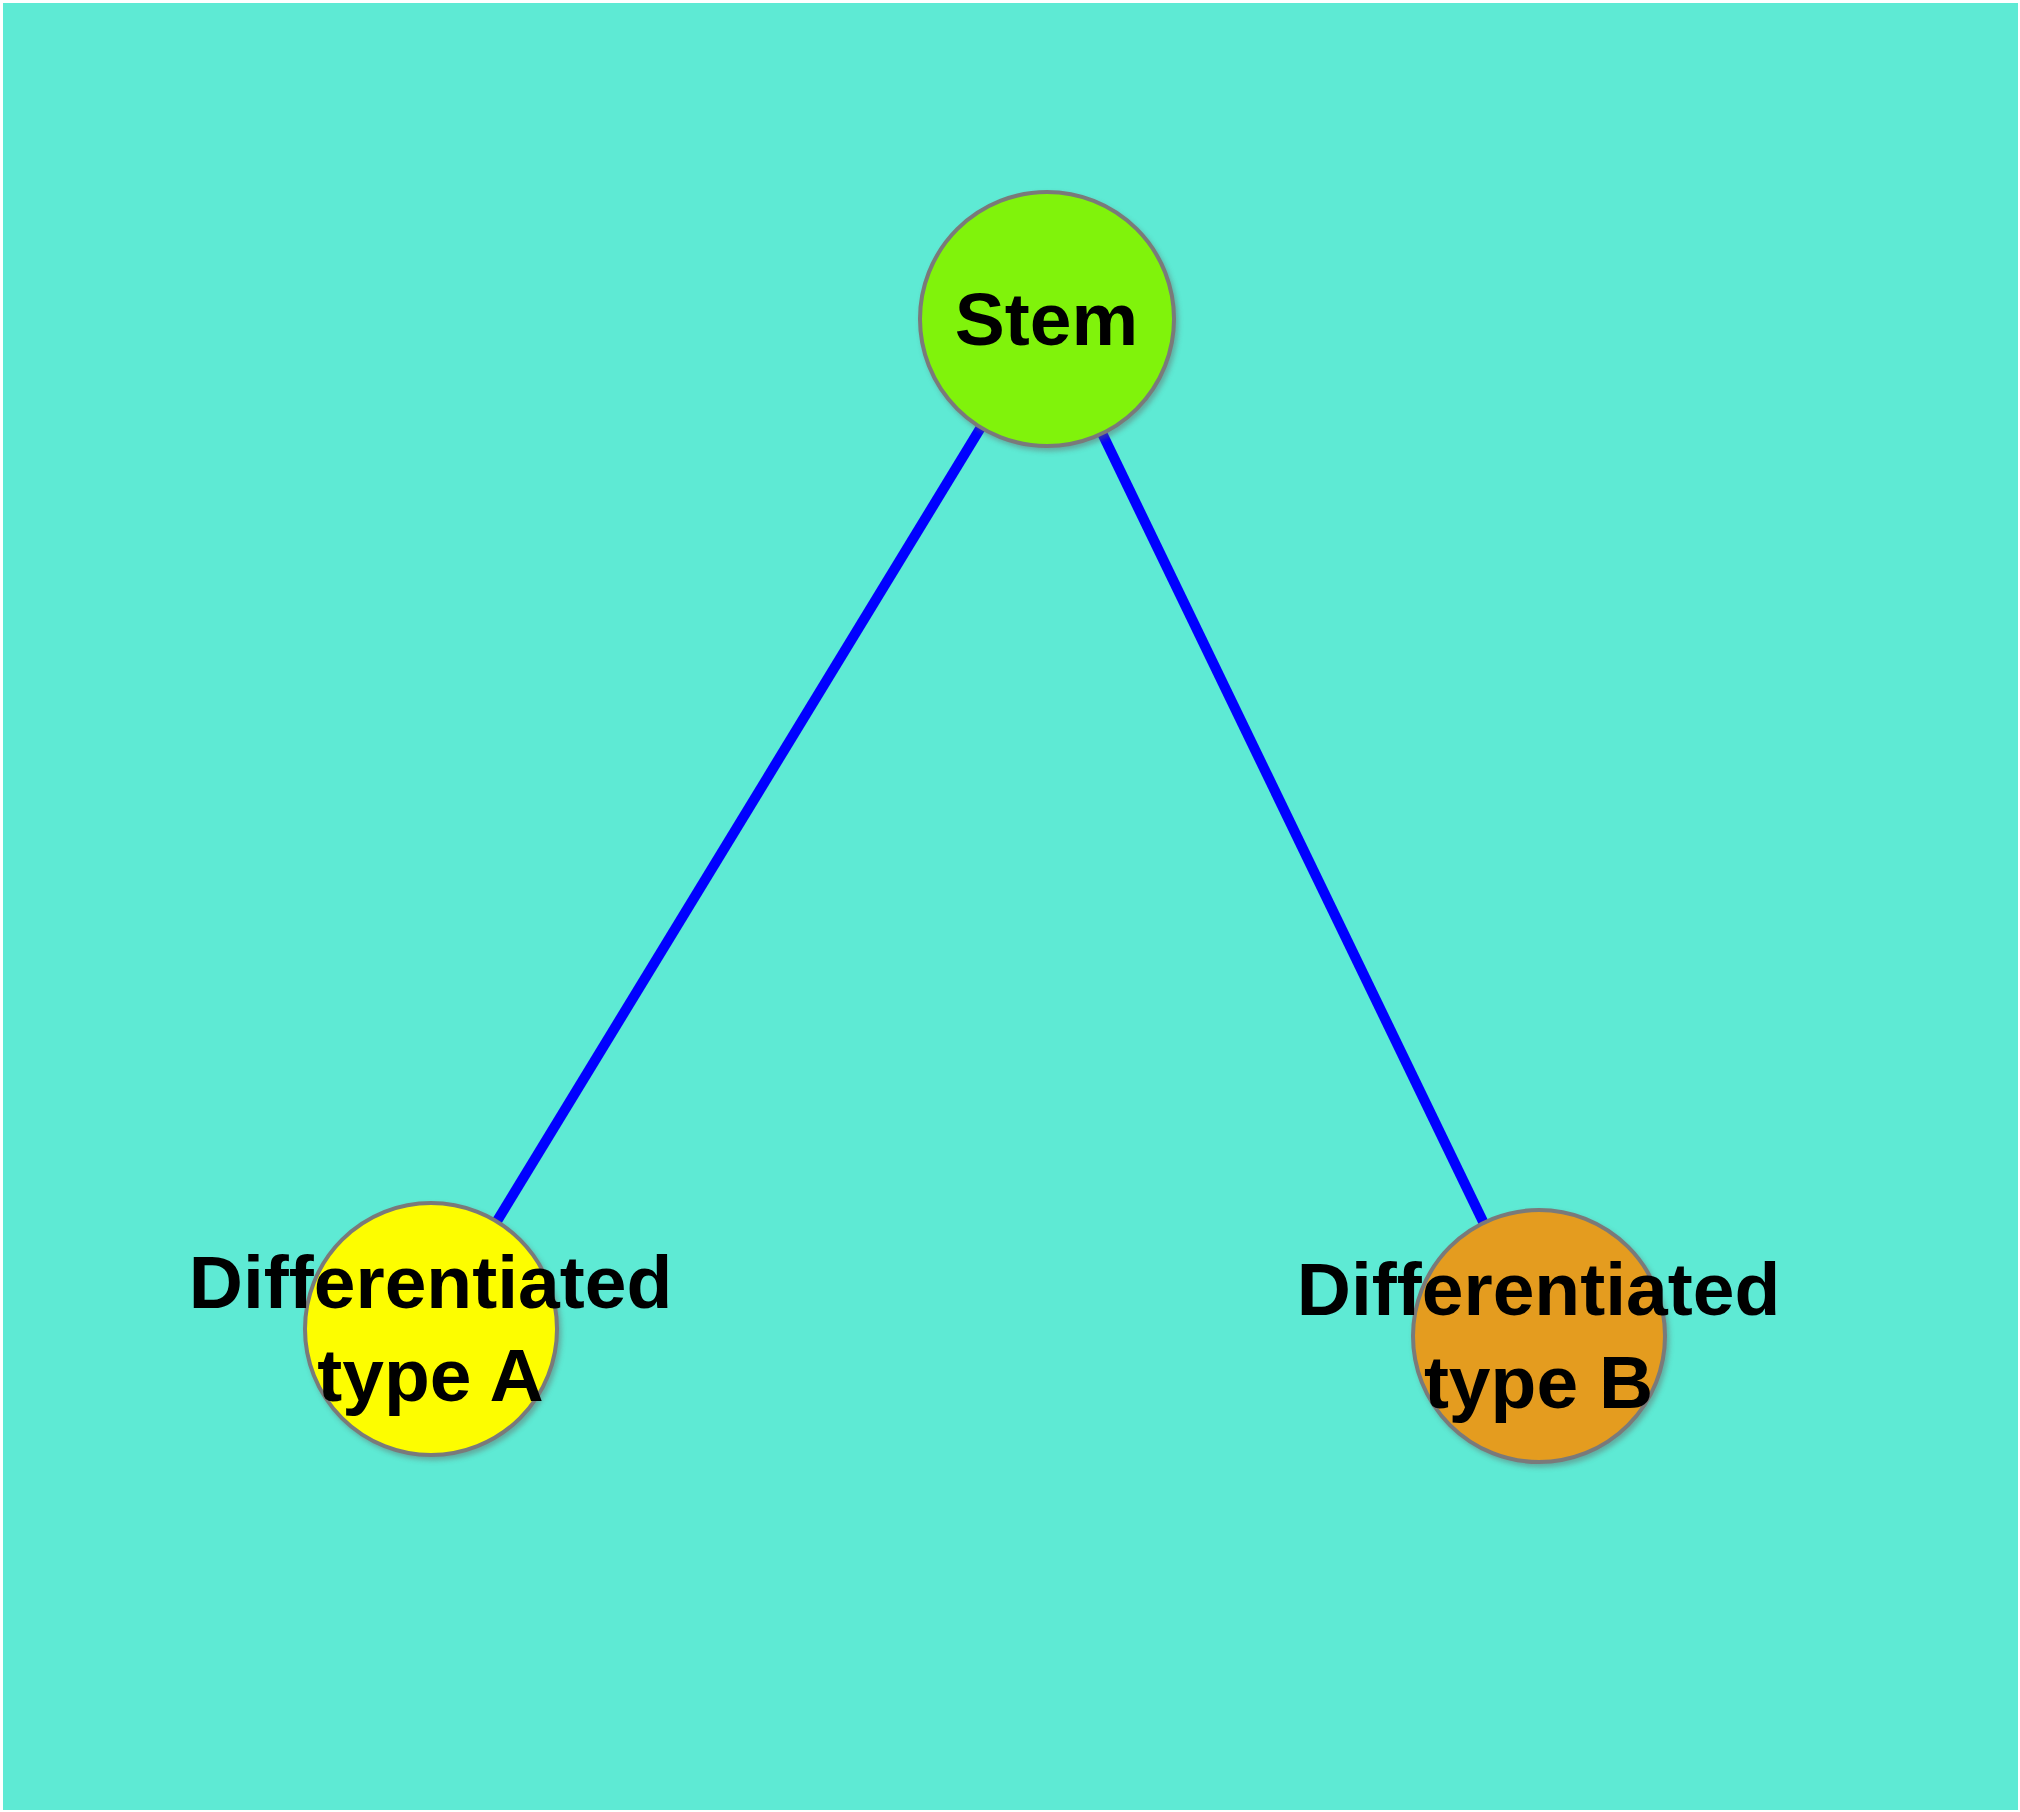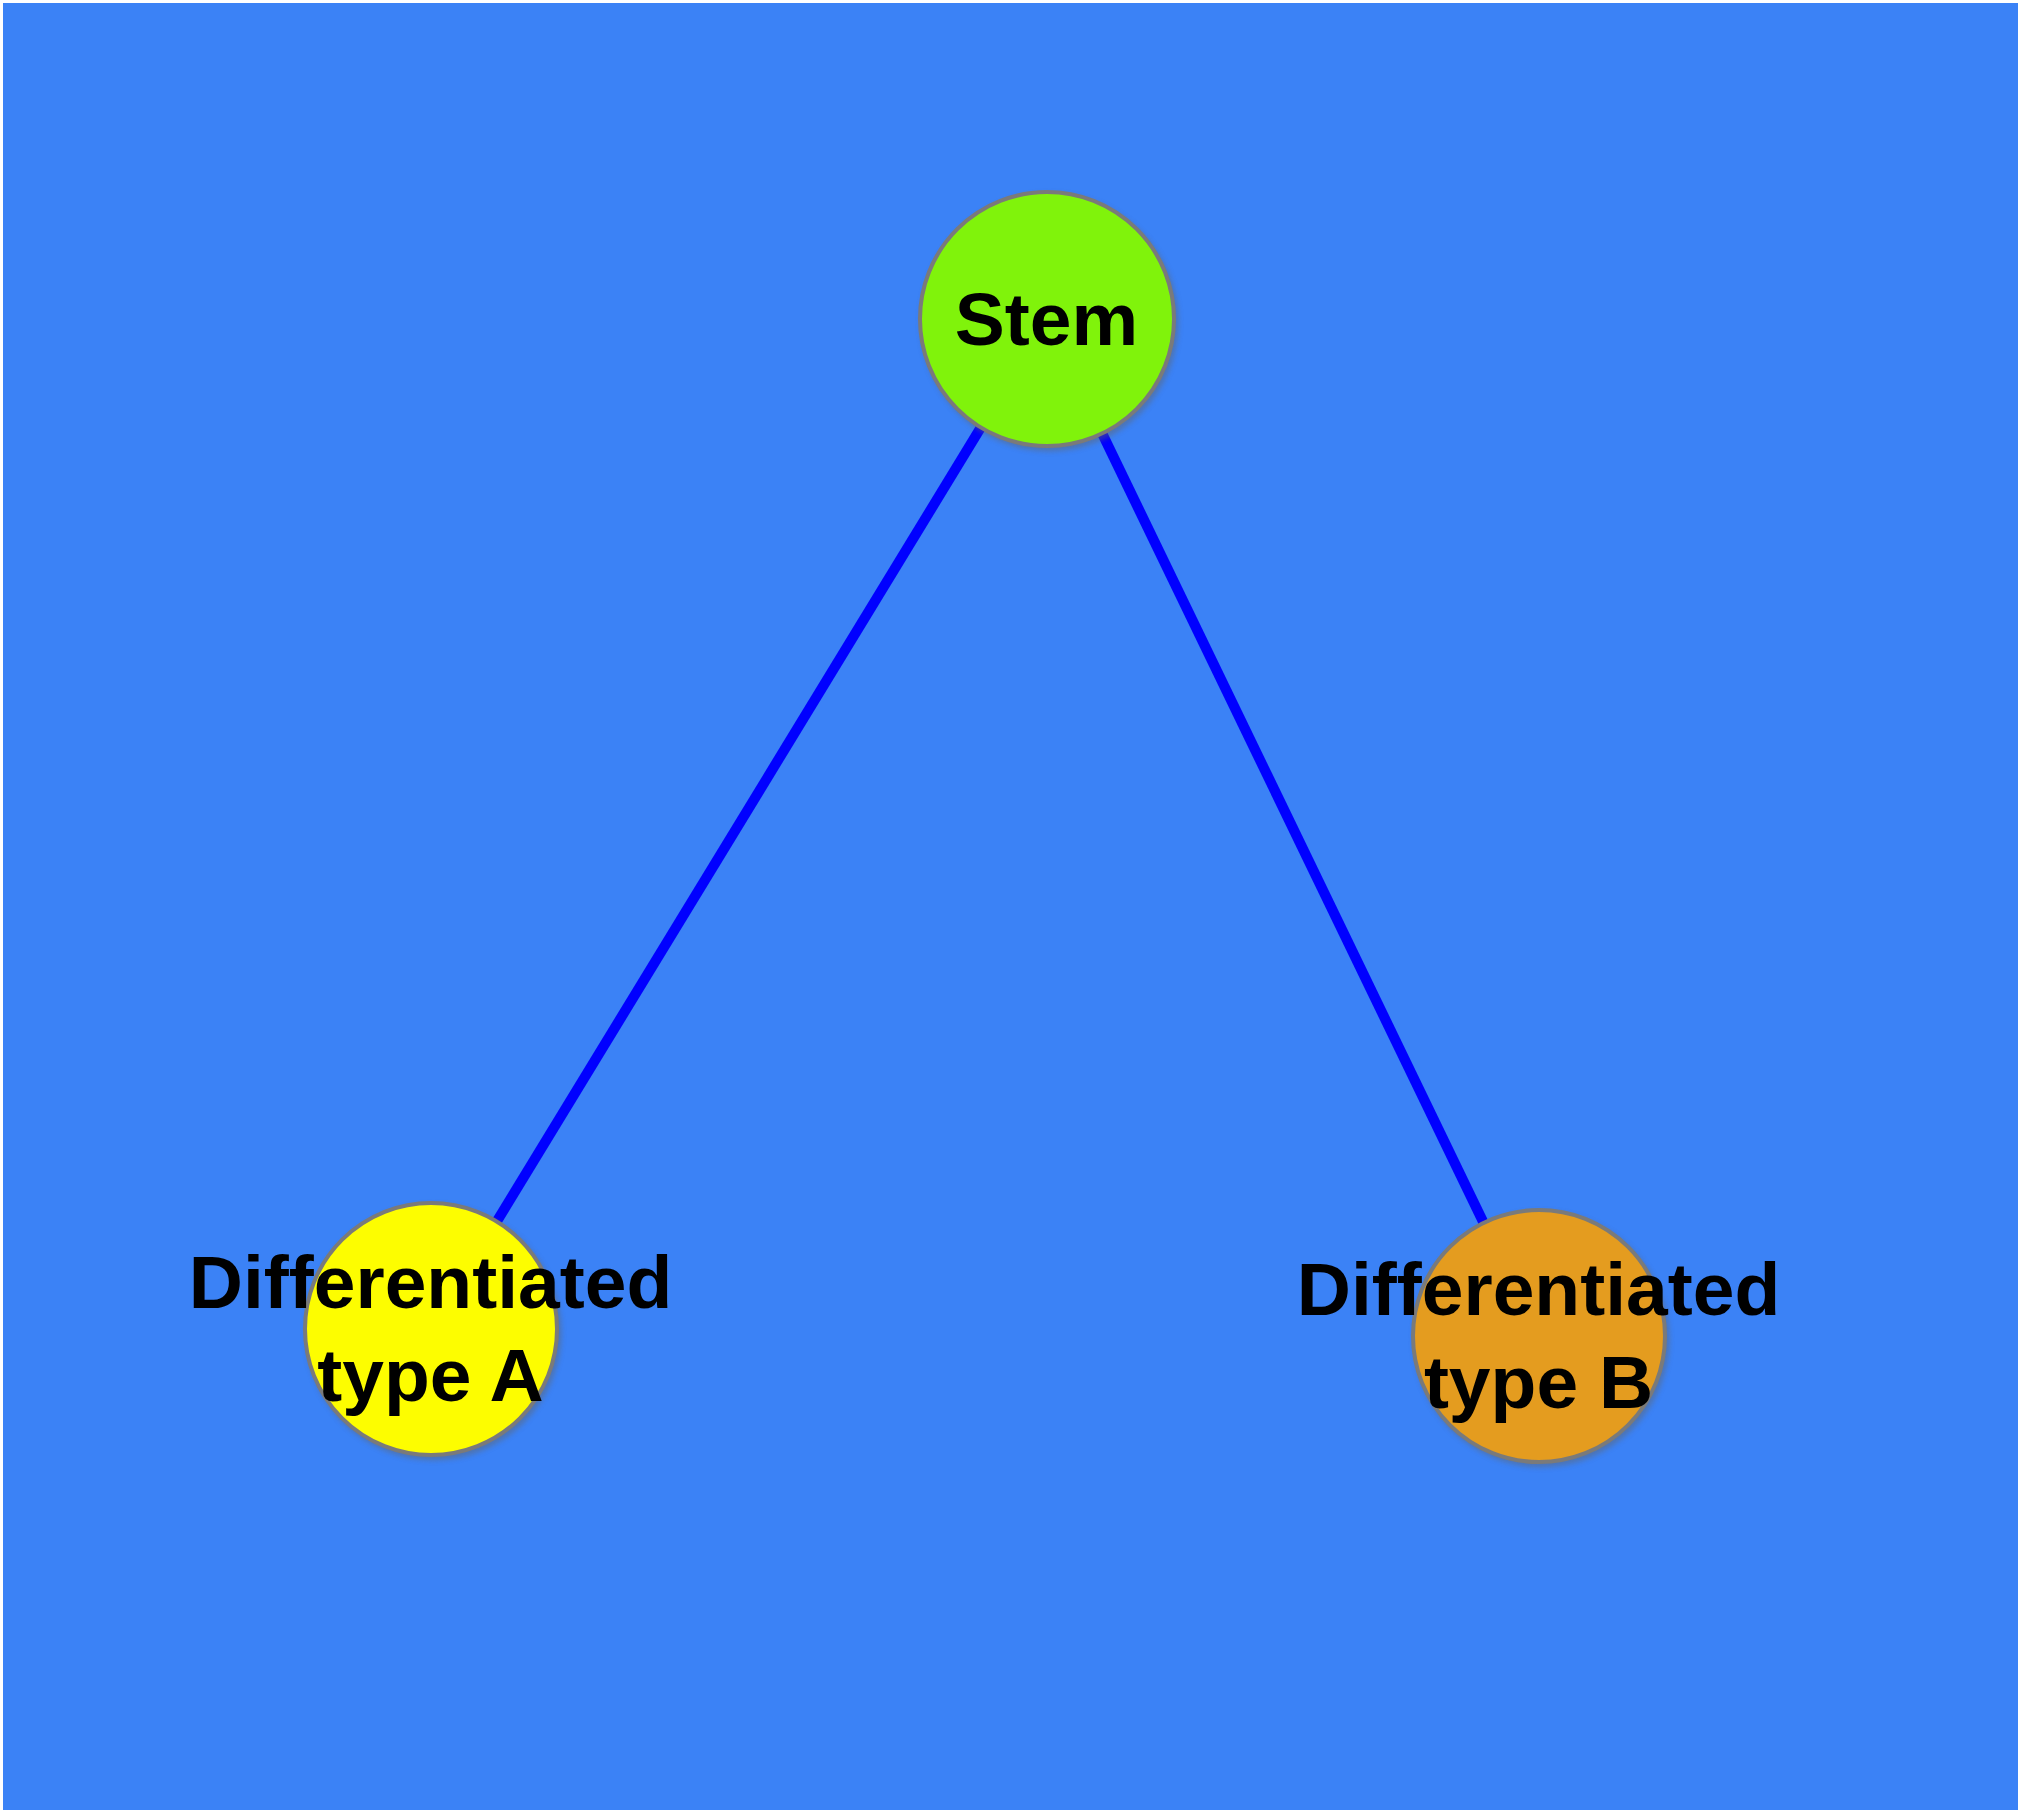--- a/index.html
+++ b/index.html
@@ -45,21 +45,21 @@
     font-size: 75px;
     line-height: 93px;
     text-align: center;
     white-space: pre-line;
     pointer-events: none;
   }
 </style>
 </head>
 <body style="background: rgb(255, 255, 255);">
 
-<div class="stage" style="background: #3b82f6;">
+<div class="stage" style="background: #5eead4;">
   <svg class="edge-layer" viewBox="0 0 2378 2132" preserveAspectRatio="none">
       <line x1="1232" y1="373" x2="505" y2="1565" stroke="#0000ff" stroke-width="12"></line>
       <line x1="1232" y1="373" x2="1812" y2="1573" stroke="#0000ff" stroke-width="12"></line>
     </svg>
 
   <div class="node" style="left: 1044px; top: 316px; width: 258px; height: 258px; background: rgb(128, 243, 11); border-color: rgb(122, 122, 122);"></div>
   <div class="node" style="left: 428px; top: 1326px; width: 256px; height: 256px; background: rgb(253, 253, 0); border-color: rgb(122, 122, 122);"></div>
   <div class="node" style="left: 1536px; top: 1333px; width: 256px; height: 256px; background: rgb(228, 156, 31); border-color: rgb(122, 122, 122);"></div>
 
   <div class="node-label" style="left: 1044px; top: 316px; color: rgb(0, 0, 0);">Stem</div>

